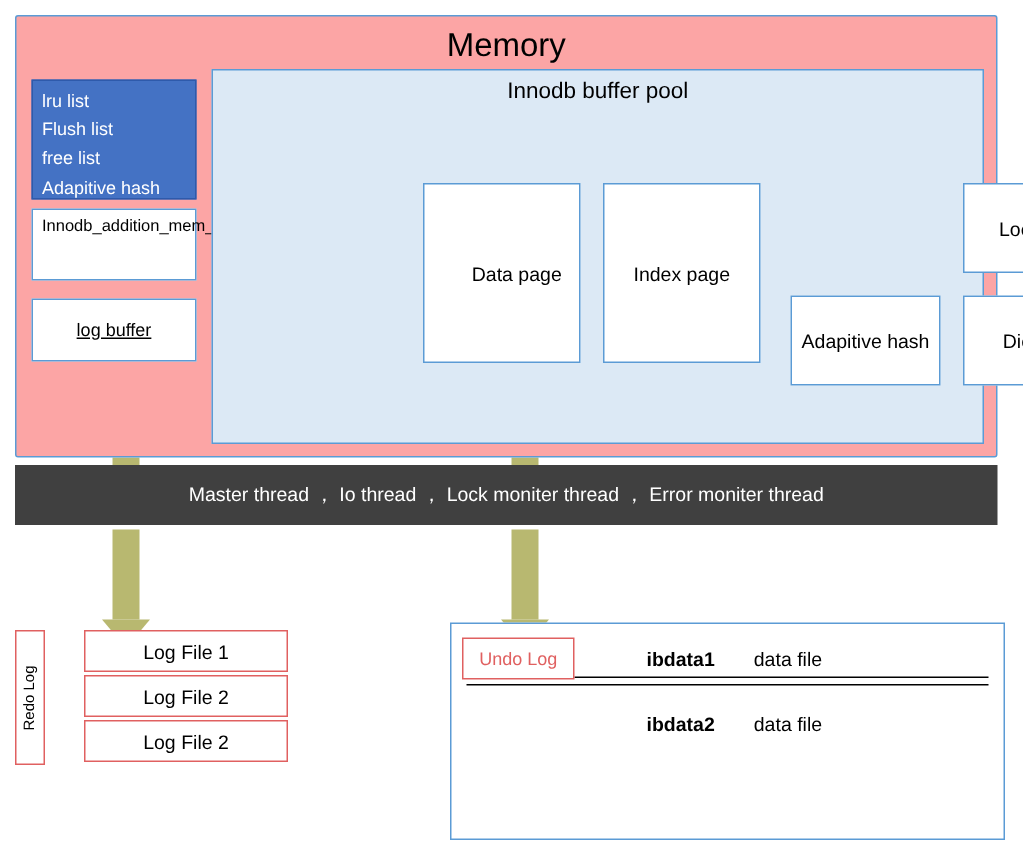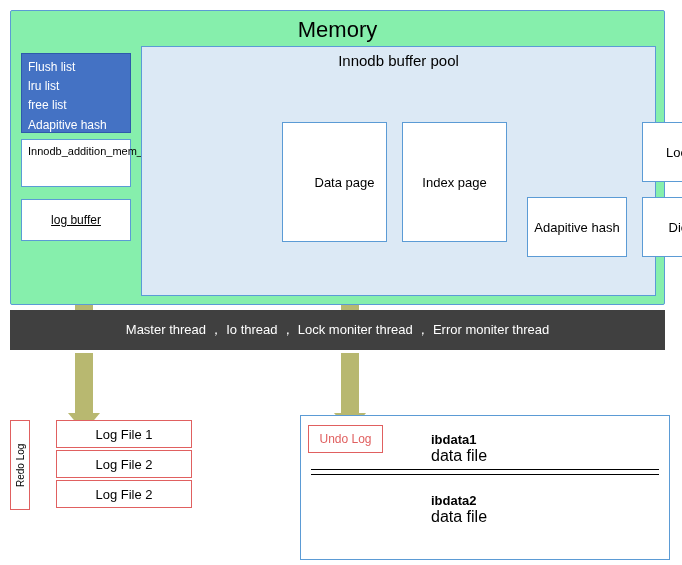--- a/index.html
+++ b/index.html
@@ -14,21 +14,21 @@
     }
 
     
     .memory-container {
       position: absolute;
       top: 10px;
       left: 10px;
       width: 655px;
       height: 295px;
       border: 1.5px solid #5b9bd5;
-      background: #86efac;
+      background: #fca5a5;
       border-radius: 2px;
     }
 
     .memory-title {
       text-align: center;
       font-size: 22px;
       font-weight: normal;
       padding: 6px 0 4px;
       color: #000;
     }
@@ -252,39 +252,41 @@
       top: 415px;
       left: 300px;
       width: 370px;
       height: 145px;
       border: 1.5px solid #5b9bd5;
       background: #fff;
     }
 
     .ibdata1-row {
       display: flex;
-      flex-direction: column;
+      flex-direction: row;
       padding: 8px 0 0 130px;
     }
 
     .ibdata-label {
       font-size: 13px;
       font-weight: bold;
       color: #000;
     }
 
     .data-file-label {
-      font-size: 16px;
-      color: #000;
+      font-size: 13px;
+      color: #000;
+      margin-left: 26px;
     }
 
     .ibdata2-row {
       display: flex;
-      flex-direction: column;
+      flex-direction: row;
       padding: 8px 0 0 130px;
+      align-items: center;
     }
 
     .divider-line {
       border: none;
       border-top: 1.5px solid #000;
       margin: 4px 10px;
     }
 
     .undo-log-box {
       position: absolute;
@@ -343,22 +345,22 @@
 
   <line x1="383" y1="446" x2="430" y2="505" stroke="#cc0000" stroke-width="1.5" marker-end="url(#arrowhead-red)"></line>
 
   <line x1="383" y1="448" x2="430" y2="520" stroke="#cc0000" stroke-width="1.5" marker-end="url(#arrowhead-red)"></line>
 </svg>
 
 <div class="memory-container">
   <div class="memory-title">Memory</div>
 
   <div class="lru-box">
+    <div>lru list</div>
     <div>Flush list</div>
-    <div>lru list</div>
     <div>free list</div>
     <div>Adapitive hash</div>
   </div>
 
   <div class="addition-box">
     <span>Innodb_addition_mem_pool_size</span>
   </div>
 
   <div class="log-buffer-box">
     <span>log buffer</span>

